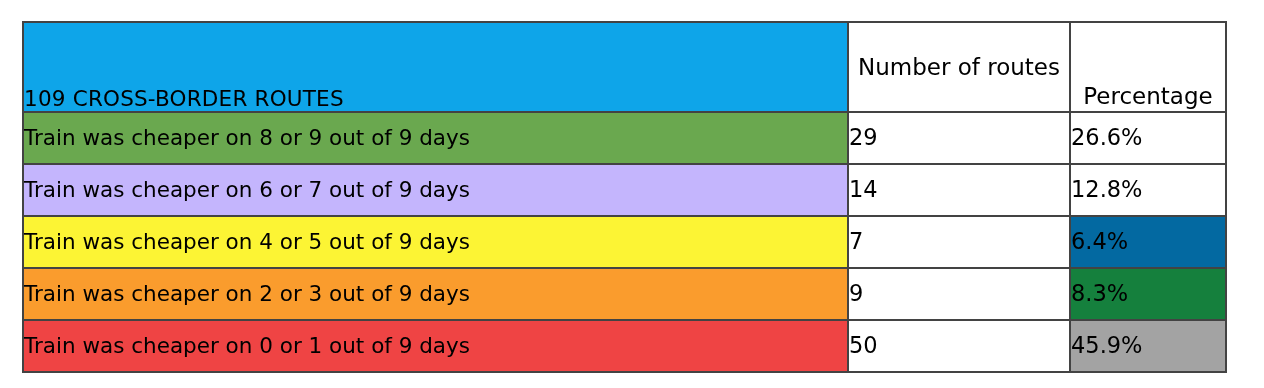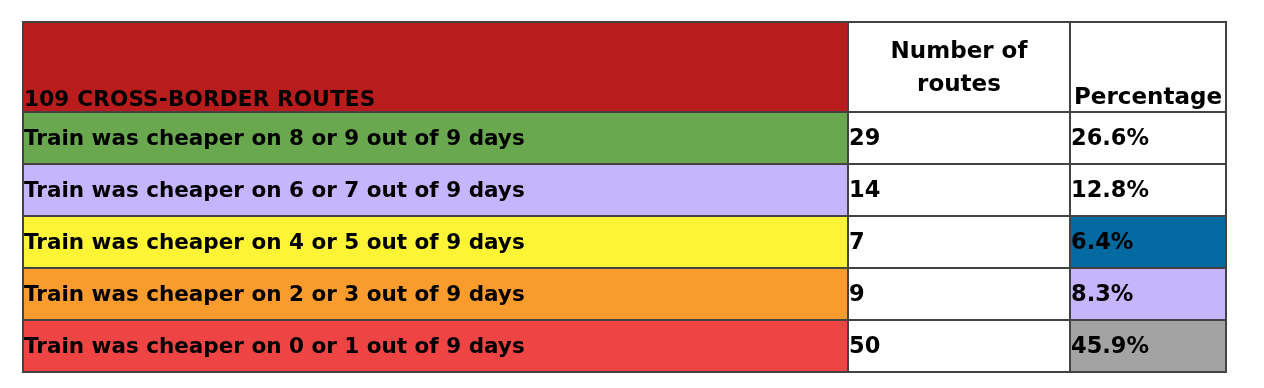--- a/index.html
+++ b/index.html
@@ -36,21 +36,21 @@
     height: 338px;
     border-collapse: collapse;
     table-layout: fixed;
     background: #ffffff;
   }
 
   table.routes-table td,
   table.routes-table th {
     border: 2px solid #434343;
     padding: 0;
-    font-weight: bold;
+    font-weight: normal;
     background-clip: padding-box;
   }
 
   col.col-label     { width: 825px; }
   col.col-number    { width: 222px; }
   col.col-percent   { width: 156px; }
 
   
   tr.header-row { height: 90px; }
 
@@ -108,21 +108,21 @@
 <div class="page">
   <div class="table-wrap">
     <table class="routes-table">
       <colgroup>
         <col class="col-label">
         <col class="col-number">
         <col class="col-percent">
       </colgroup>
       <thead>
         <tr class="header-row">
-          <th class="hdr-label" style="border-color: rgb(67, 67, 67); background-color: #b91c1c;">109 CROSS-BORDER ROUTES</th>
+          <th class="hdr-label" style="border-color: rgb(67, 67, 67); background-color: #0ea5e9;">109 CROSS-BORDER ROUTES</th>
           <th class="hdr-number" style="border-color: rgb(67, 67, 67); background-color: rgb(255, 255, 255);">Number of routes</th>
           <th class="hdr-percent" style="border-color: rgb(67, 67, 67); background-color: rgb(255, 255, 255);">Percentage</th>
         </tr>
       </thead>
       <tbody>
 
         <tr class="data-row">
           <td class="cat-cell" style="background-color: rgb(106, 168, 79); border-color: rgb(67, 67, 67);">Train was cheaper on 8 or 9 out of 9 days</td>
           <td class="num-cell" style="border-color: rgb(67, 67, 67); background-color: rgb(255, 255, 255);">29</td>
           <td class="pct-cell" style="border-color: rgb(67, 67, 67); background-color: rgb(255, 255, 255);">26.6%</td>
@@ -136,21 +136,21 @@
 
         <tr class="data-row">
           <td class="cat-cell" style="background-color: rgb(252, 244, 52); border-color: rgb(67, 67, 67);">Train was cheaper on 4 or 5 out of 9 days</td>
           <td class="num-cell" style="border-color: rgb(67, 67, 67); background-color: rgb(255, 255, 255);">7</td>
           <td class="pct-cell" style="border-color: rgb(67, 67, 67); background-color: #0369a1;">6.4%</td>
         </tr>
 
         <tr class="data-row">
           <td class="cat-cell" style="background-color: rgb(250, 156, 45); border-color: rgb(67, 67, 67);">Train was cheaper on 2 or 3 out of 9 days</td>
           <td class="num-cell" style="border-color: rgb(67, 67, 67); background-color: rgb(255, 255, 255);">9</td>
-          <td class="pct-cell" style="border-color: rgb(67, 67, 67); background-color: #c4b5fd;">8.3%</td>
+          <td class="pct-cell" style="border-color: rgb(67, 67, 67); background-color: #15803d;">8.3%</td>
         </tr>
 
         <tr class="data-row">
           <td class="cat-cell" style="background-color: #ef4444; border-color: rgb(67, 67, 67);">Train was cheaper on 0 or 1 out of 9 days</td>
           <td class="num-cell" style="border-color: rgb(67, 67, 67); background-color: rgb(255, 255, 255);">50</td>
           <td class="pct-cell" style="border-color: rgb(67, 67, 67); background-color: #a3a3a3;">45.9%</td>
         </tr>
 
       </tbody>
     </table>

